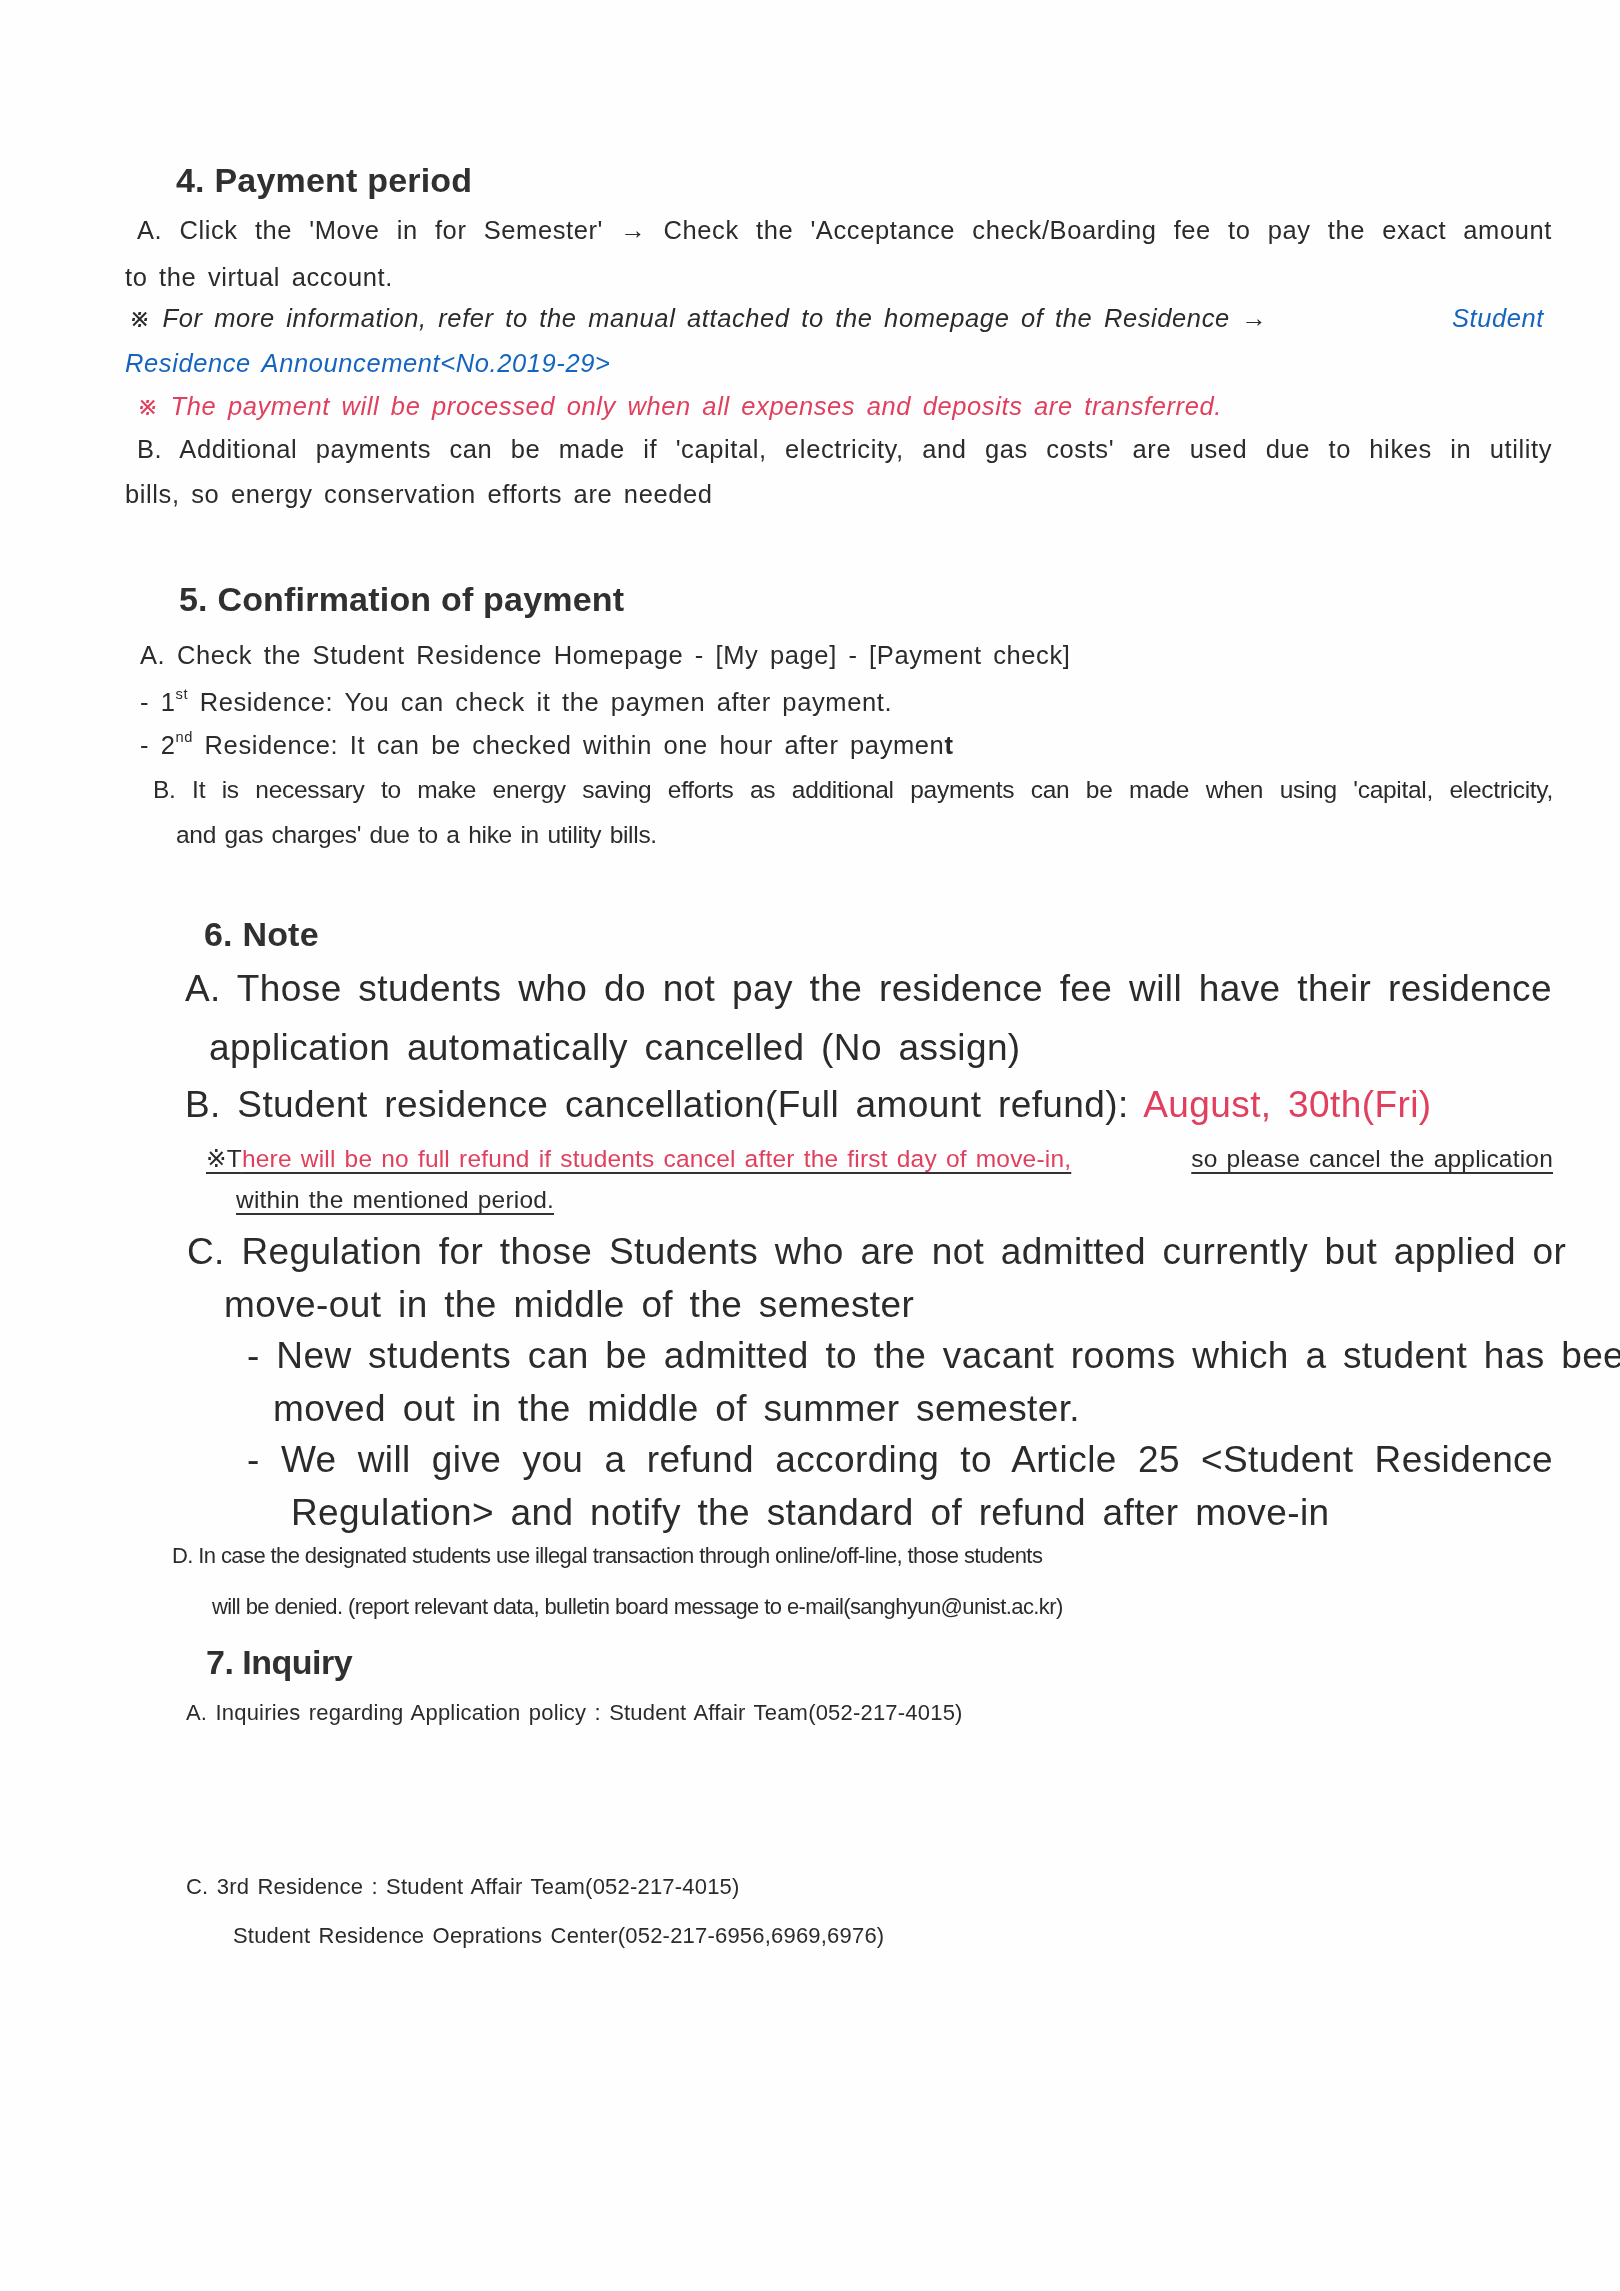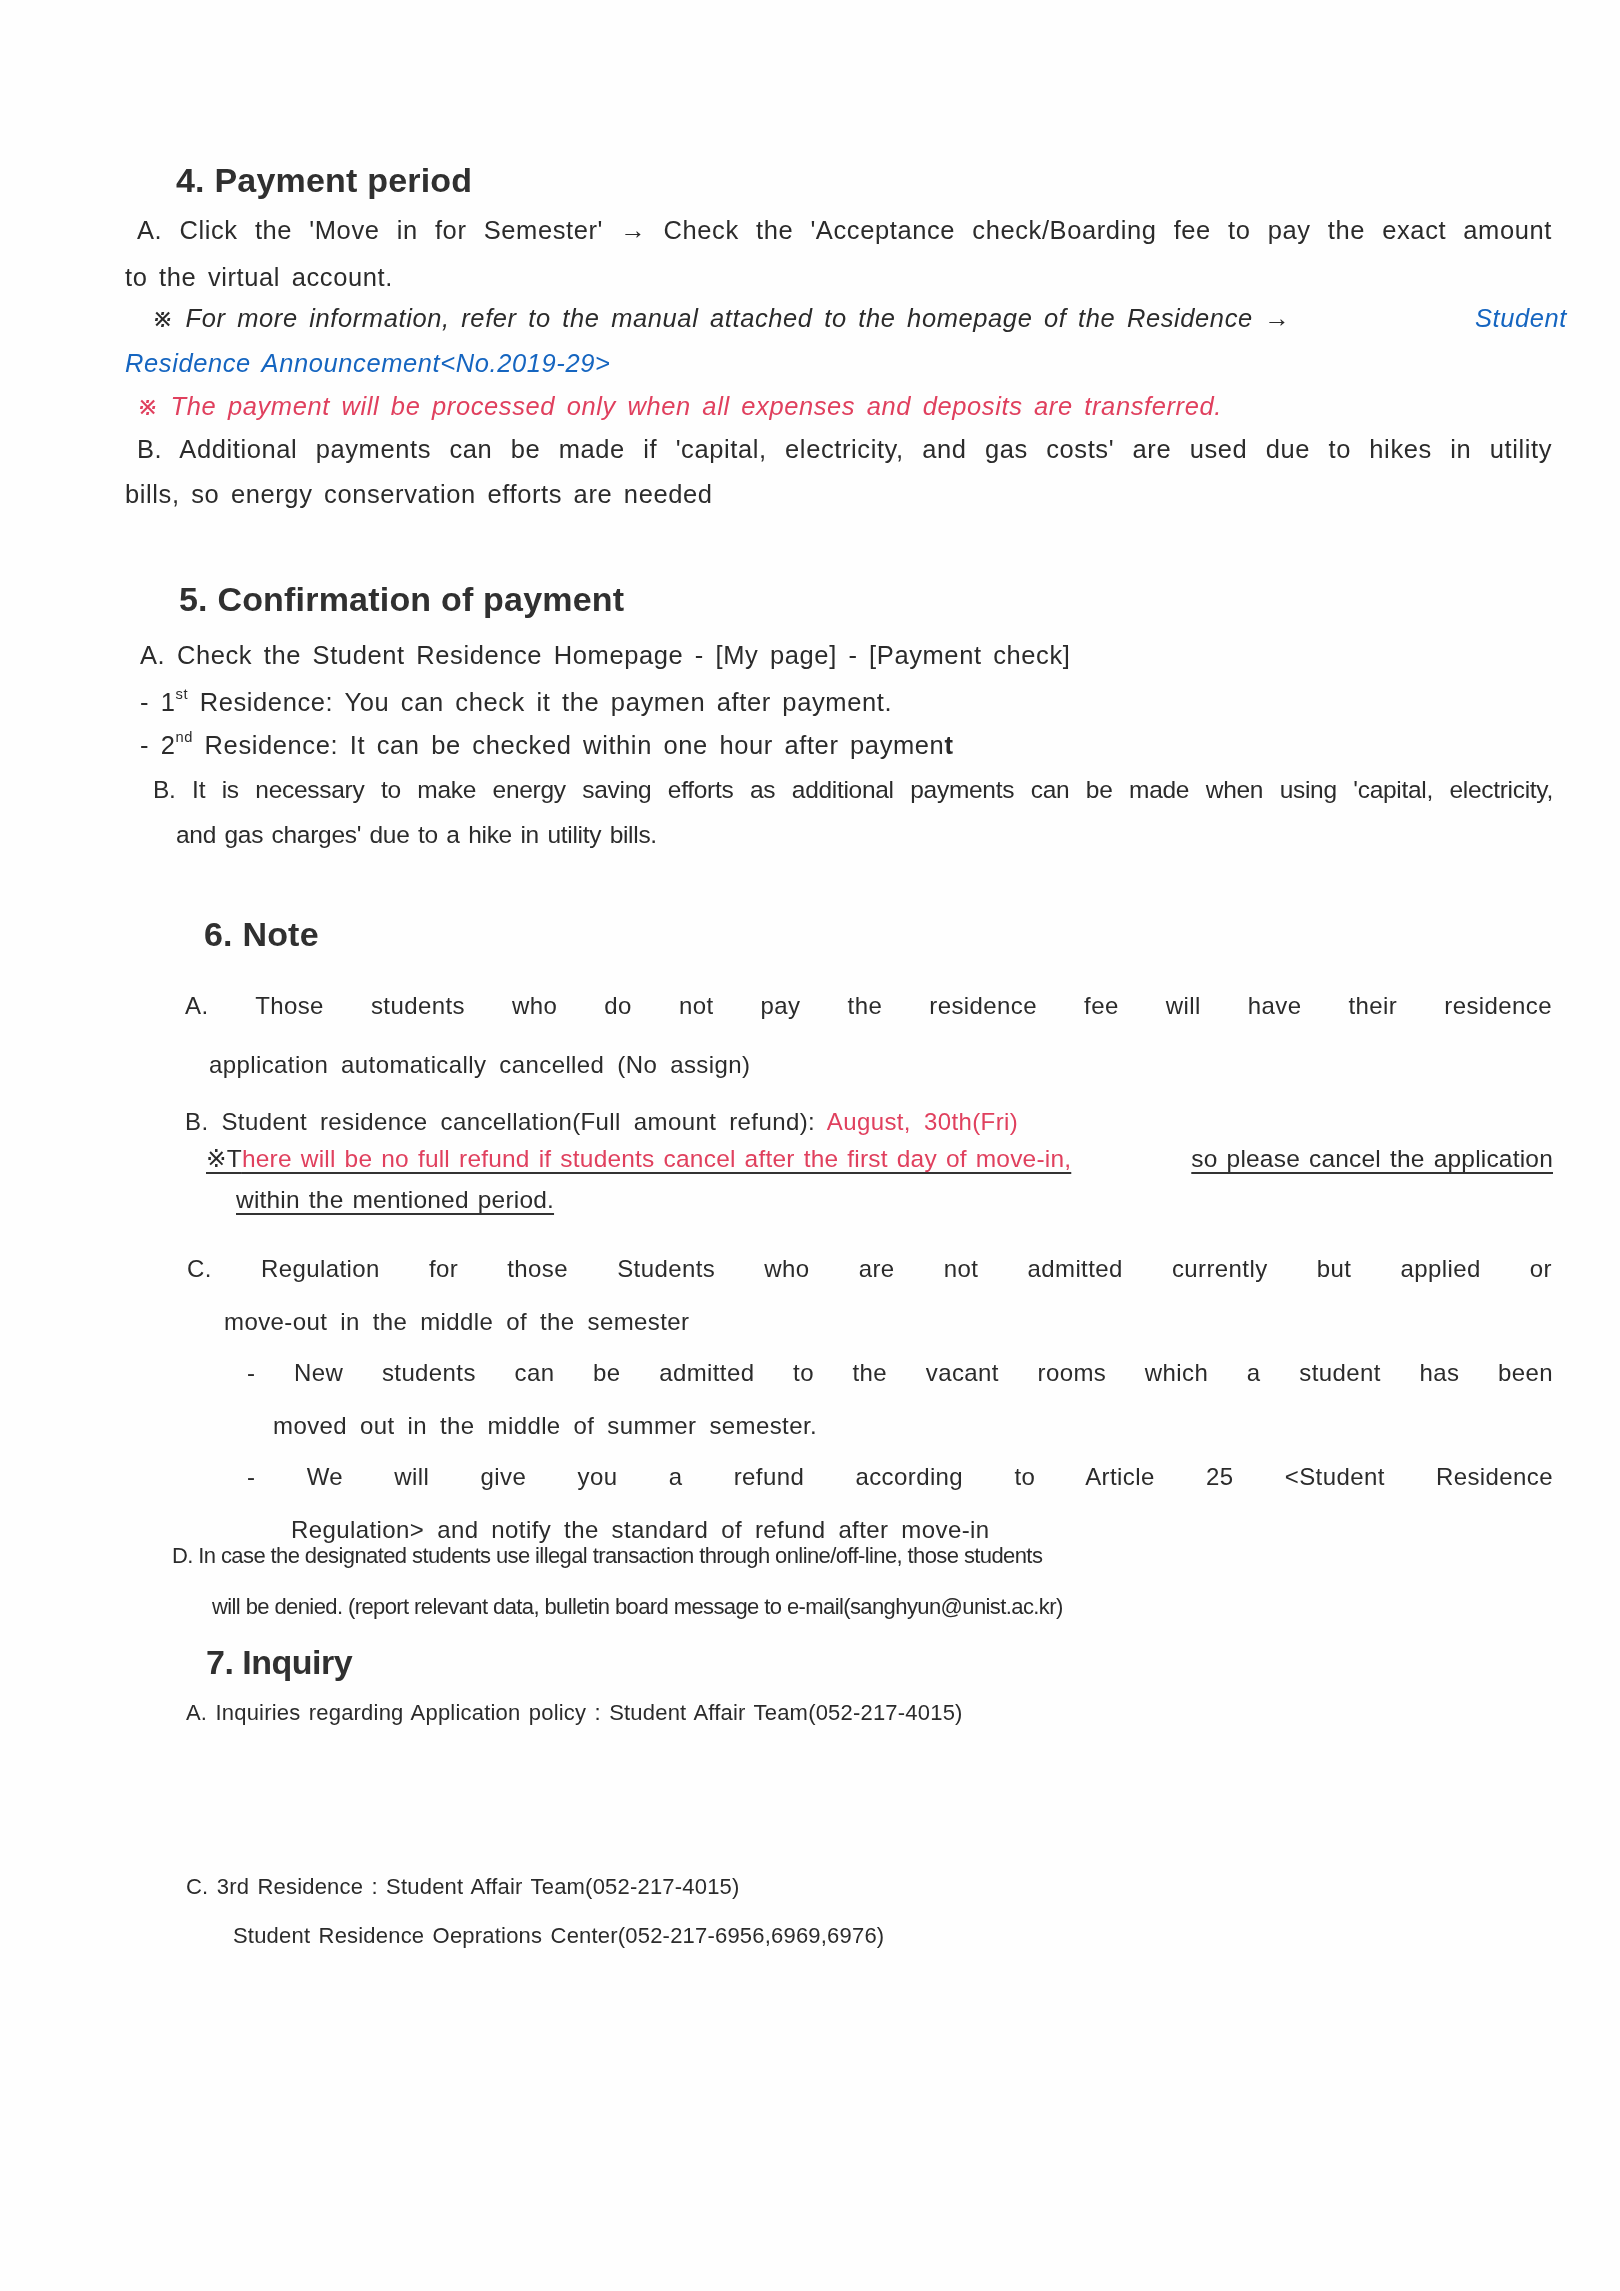--- a/index.html
+++ b/index.html
@@ -3,39 +3,39 @@
 <meta charset="utf-8">
 <style>
   html, body { margin: 0; padding: 0; background: #ffffff; }
   body { width: 1620px; height: 2292px; position: relative; overflow: hidden;
          font-family: "Liberation Sans", "DejaVu Sans", sans-serif; color: #2b2b2b; }
   .page { position: absolute; left: 0; top: 0; width: 1620px; height: 2292px; background: #fefefe; }
   .ln { position: absolute; white-space: nowrap; line-height: 1; }
   .h { font-weight: bold; font-size: 34px; color: #303030; letter-spacing: 0.2px; }
   .t26 { font-size: 25.5px; letter-spacing: 0.6px; word-spacing: 3.9px; }
   .t25 { font-size: 24.5px; letter-spacing: 0.2px; word-spacing: 2px; }
-  .t32 { font-size: 24px; letter-spacing: 0.4px; word-spacing: 5.9px; margin-top: 24px; }
+  .t32 { font-size: 37px; letter-spacing: 0.4px; word-spacing: 5.9px; }
   .t31 { font-size: 22px; letter-spacing: 0.2px; word-spacing: 2px; }
   .just { text-align: justify; text-align-last: justify; }
   .it { font-style: italic; }
   .blue { color: #1565c0; }
   .red { color: #e0405e; }
   .ul { text-decoration: underline; text-decoration-color: #333; text-underline-offset: 4.9px; }
   sup { font-size: 14.7px; vertical-align: 11.8px; line-height: 0; }
   .bold { font-weight: bold; }
 </style>
 </head>
 <body>
 
 <div class="page">
 
   <div class="ln h" style="left:176px; top:163px;">4. Payment period</div>
   <div class="ln t26 just" style="left:137px; top:218px; width:1415px;">A. Click the 'Move in for Semester' → Check the 'Acceptance check/Boarding fee to pay the exact amount</div>
   <div class="ln t26" style="left:125px; top:265px;">to the virtual account.</div>
-  <div class="ln t26 it" style="left:152px; top:306px; width:1415px; display:flex; justify-content:space-between;text-align:right;">
+  <div class="ln t26 it" style="left:129px; top:306px; width:1415px; display:flex; justify-content:space-between;text-align:right;">
     <span>※ For more information, refer to the manual attached to the homepage of the Residence →</span>
     <span class="blue">Student</span>
   </div>
   <div class="ln t26 it blue" style="left:125px; top:351px;">Residence Announcement&lt;No.2019-29&gt;</div>
   <div class="ln t26 it red" style="left:137px; top:394px;">※ The payment will be processed only when all expenses and deposits are transferred.</div>
   <div class="ln t26 just" style="left:137px; top:437px; width:1415px;">B. Additional payments can be made if 'capital, electricity, and gas costs' are used due to hikes in utility</div>
   <div class="ln t26" style="left:125px; top:482px;">bills, so energy conservation efforts are needed</div>
 
   <div class="ln h" style="left:179px; top:582px;">5. Confirmation of payment</div>
   <div class="ln t26" style="left:140px; top:643px;">A. Check the Student Residence Homepage - [My page] - [Payment check]</div>

